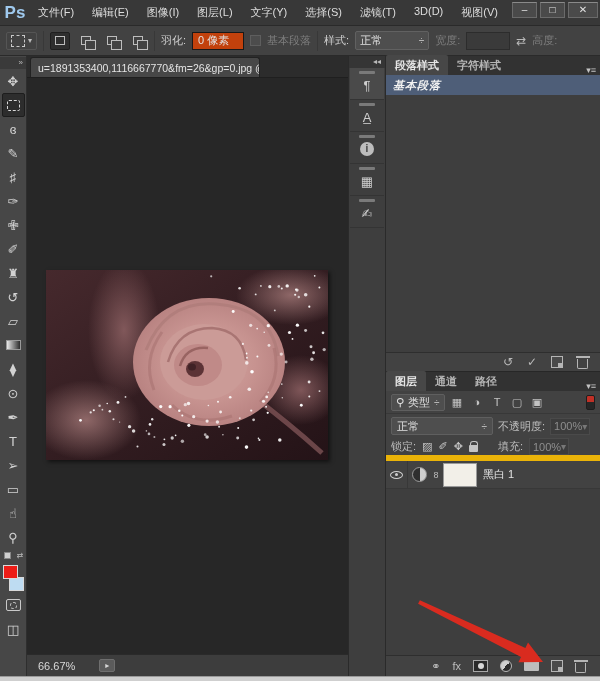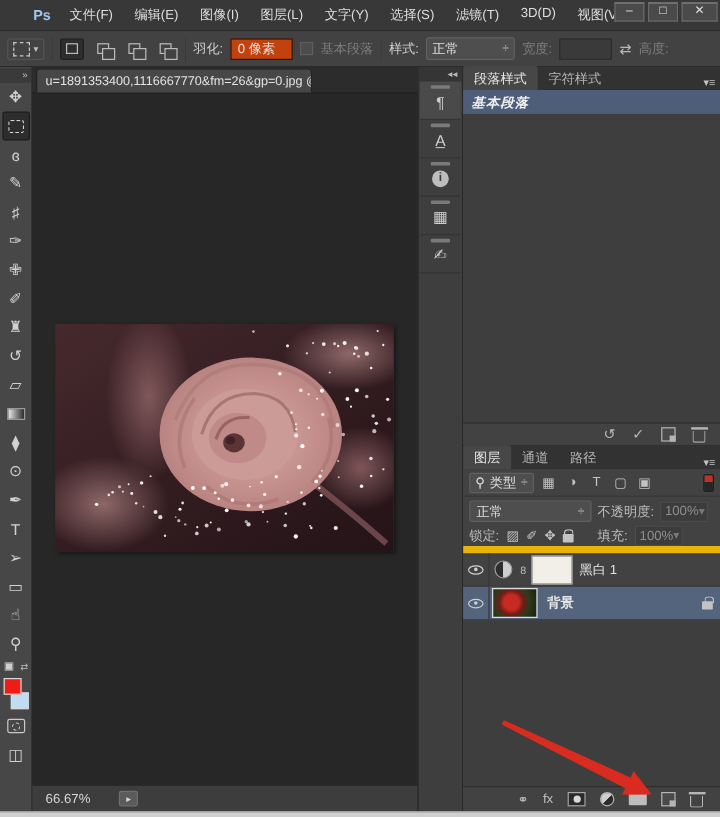--- a/index.html
+++ b/index.html
@@ -2,21 +2,21 @@
 <html><head>
 <meta charset="utf-8">
 <style>
   * { margin:0; padding:0; box-sizing:border-box; }
   html,body { width:600px; height:681px; overflow:hidden; }
   body { font-family:"Liberation Sans","DejaVu Sans",sans-serif; font-size:11px; color:#d6d6d6; background:#3c3c3c; }
   .app { position:relative; width:600px; height:681px; background:#3c3c3c; display:flex; flex-direction:column; }
 
   
   .titlebar { height:26px; background:#383838; display:flex; align-items:center; border-bottom:1px solid #2a2a2a; }
-  .ps-logo { width:30px; height:22px; margin-left:20px; color:#9fc9ee; font-weight:bold; font-size:12px; display:flex; align-items:center; justify-content:center; }
+  .ps-logo { width:30px; height:22px; margin-left:0; color:#9fc9ee; font-weight:bold; font-size:17px; display:flex; align-items:center; justify-content:center; }
   .menus { display:flex; gap:2px; flex:1; overflow:hidden; white-space:nowrap; }
   .menu-item { padding:3px 8px; color:#dedede; cursor:default; }
   .win-controls { display:flex; gap:3px; margin-right:2px; margin-top:-6px; }
   .win-btn { width:25px; height:16px; background:#4a4a4a; border:1px solid #6a6a6a; border-top-color:#8a8a8a; color:#e2e2e2; font-size:10px; line-height:13px; text-align:center; }
   .win-btn.close { width:30px; }
 
   
   .optionsbar { height:30px; background:#424242; border-bottom:1px solid #2a2a2a; display:flex; align-items:center; padding:0 6px; gap:6px; white-space:nowrap; overflow:hidden; }
   .tool-preset { display:flex; align-items:center; gap:3px; padding:2px 4px; border:1px solid #555; border-radius:2px; }
   .mini-marquee { width:14px; height:12px; border:1px dashed #c9c9c9; }
@@ -67,21 +67,21 @@
   .dockstrip { width:38px; background:#3e3e3e; border-left:1px solid #2a2a2a; border-right:1px solid #2a2a2a; display:flex; flex-direction:column; align-items:center; }
   .dock-head { width:100%; height:12px; background:#353535; color:#b9b9b9; font-size:8px; text-align:right; line-height:12px; padding-right:4px; }
   .dock-btn { width:34px; padding:3px 0 5px; display:flex; flex-direction:column; align-items:center; gap:2px; border-bottom:1px solid #343434; }
   .dock-btn.active { background:#4a4a4a; }
   .dock-label { width:16px; height:3px; background:#7a7a7a; border-radius:1px; }
   .dock-ico { width:20px; height:18px; display:flex; align-items:center; justify-content:center; color:#cfcfcf; font-size:13px; }
   .info-circle { width:14px; height:14px; border-radius:50%; background:#bdbdbd; color:#3e3e3e; font-size:10px; font-weight:bold; text-align:center; line-height:14px; }
 
   
   .rightpanels { width:214px; display:flex; flex-direction:column; background:#424242; }
-  .panel-tabsrow { height:19px; background:#323232; display:flex; align-items:flex-end; }
+  .panel-tabsrow { height:19px; background:#323232; display:flex; align-items:flex-end;font-weight:bold; }
   .ptab { padding:3px 9px 2px; color:#b5b5b5; font-size:11px; }
   .ptab.active { background:#474747; color:#e5e5e5; border-radius:2px 2px 0 0; }
   .panel-menu { margin-left:auto; margin-right:4px; color:#c3c3c3; font-size:9px; }
   .para-panel { height:316px; display:flex; flex-direction:column; border-bottom:1px solid #272727; }
   .para-body { flex:1; background:#3e3e3e; }
   .para-row-selected { height:20px; background:#4e5e78; color:#f2f2f2; font-style:italic; font-weight:bold; display:flex; align-items:center; padding-left:7px; letter-spacing:1px; }
   .panel-footer { height:19px; border-top:1px solid #2e2e2e; background:#424242; display:flex; align-items:center; justify-content:flex-end; gap:14px; padding-right:12px; color:#b9b9b9; }
   .f-ico { font-size:12px; color:#b9b9b9; }
 
   .layers-panel { flex:1; display:flex; flex-direction:column; min-height:0; }
@@ -485,28 +485,20 @@
         </div>
         <div class="layer-row">
           <span class="eye-cell">
               <span class="eye"></span>
             </span>
           <span class="adj-ico"></span>
           <span class="chain">8</span>
           <span class="mask-thumb"></span>
           <span class="layer-name">黑白 1</span>
         </div>
-        <div class="layer-row selected">
-          <span class="eye-cell">
-              <span class="eye"></span>
-            </span>
-          <span class="rose-thumb"></span>
-          <span class="layer-name">背景</span>
-          <span class="css-lock row-lock"></span>
-        </div>
         <div class="layers-empty"></div>
         <div class="layers-footer">
           <span class="lf-ico">⚭</span>
           <span class="lf-ico" style="">fx</span>
           <span class="css-mask-ico">
               <i></i>
             </span>
           <span class="css-adj-ico"></span>
           <span class="css-folder"></span>
           <span class="css-newlayer"></span>

